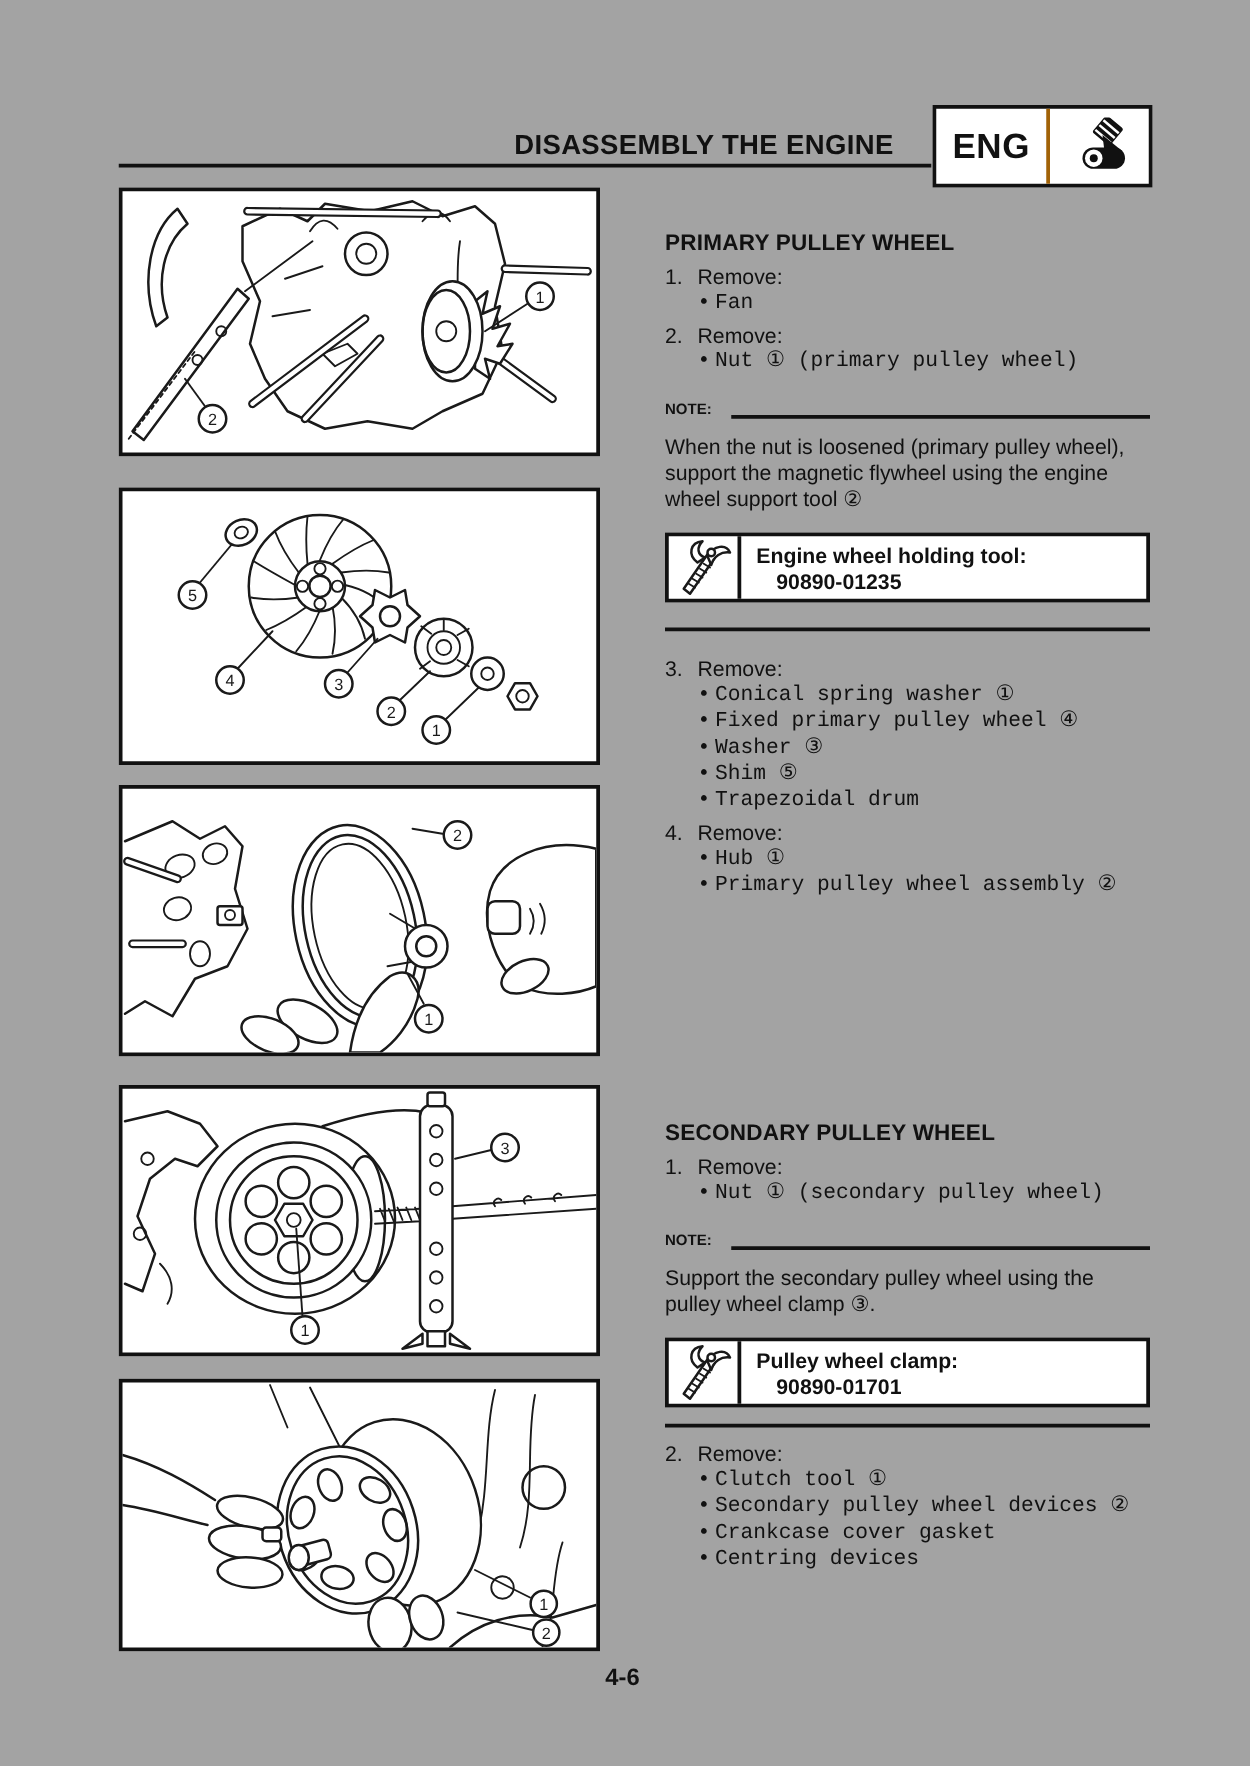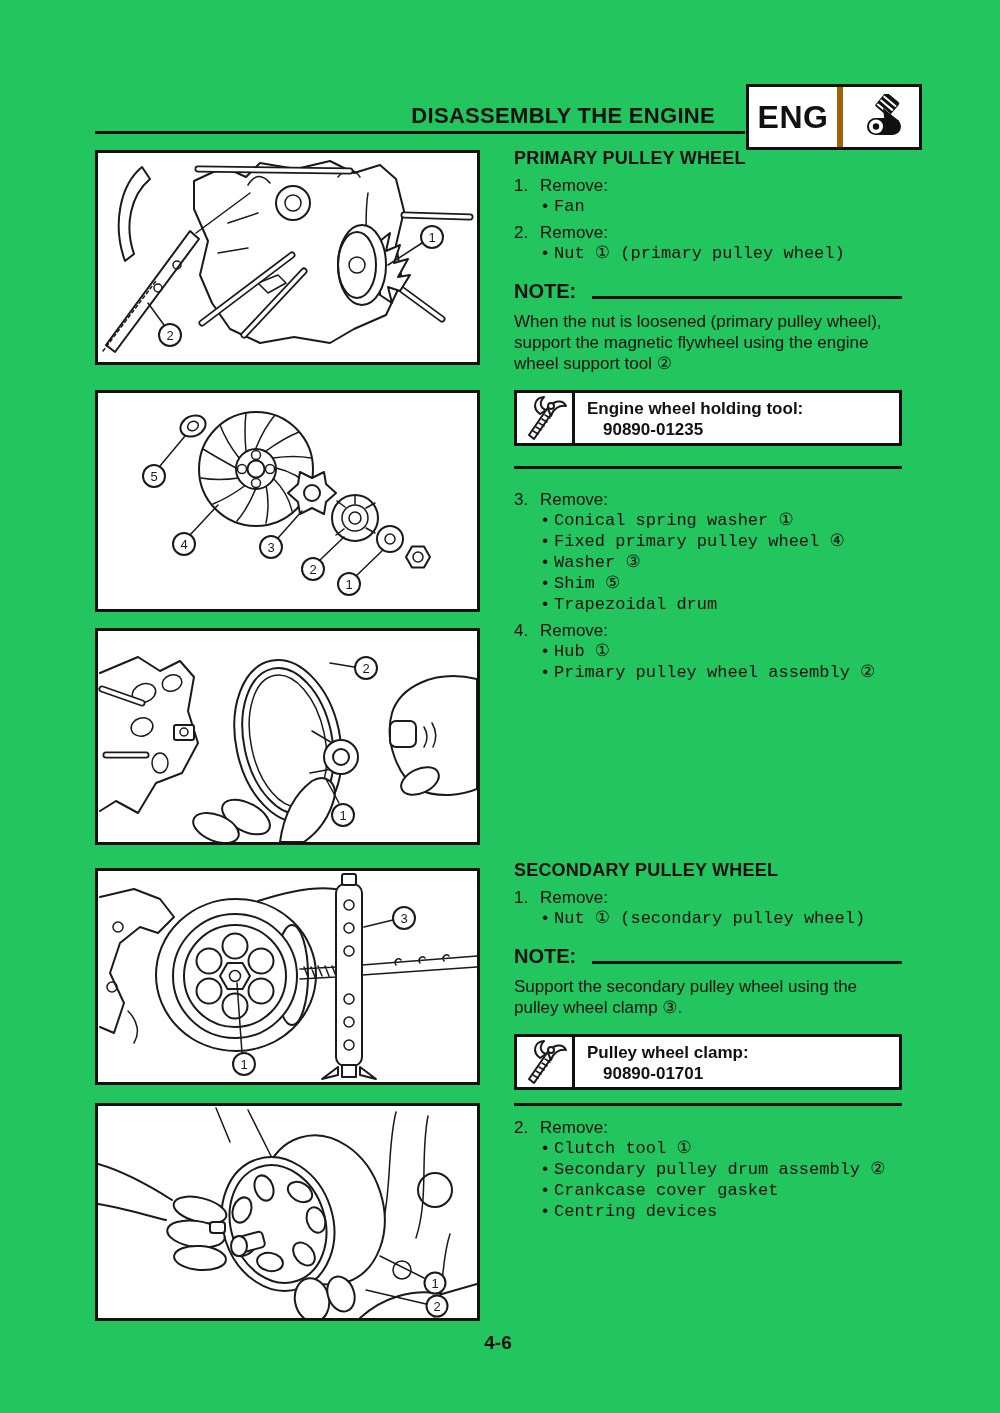--- a/index.html
+++ b/index.html
@@ -1,50 +1,50 @@
 <!DOCTYPE html>
 <html><head>
 <meta charset="utf-8">
 <style>
   html,body{margin:0;padding:0;background:#e8e8e8;}
-  .page{position:relative;width:1000px;height:1413px;background:#22c55e;margin:0 auto;
+  .page{position:relative;width:1000px;height:1413px;background:#a3a3a3;margin:0 auto;
         font-family:"Liberation Sans",sans-serif;color:#111;overflow:hidden;}
   
   .title{position:absolute;top:103px;left:95px;width:650px;box-sizing:border-box;
          text-align:right;padding-right:30px;font-weight:bold;font-size:22px;letter-spacing:.3px;}
   .title-rule{position:absolute;top:131px;left:95px;width:650px;height:3px;background:#111;}
   .eng-badge{position:absolute;top:84px;left:746px;width:170px;height:60px;border:3px solid #111;
              display:flex;background:#fff;box-sizing:content-box;}
   .eng-cell{width:88px;display:flex;align-items:center;justify-content:center;
-            font-weight:bold;font-size:32px;border-right:6px solid #a16207;letter-spacing:.5px;}
+            font-weight:bold;font-size:28px;border-right:3px solid #a16207;letter-spacing:.5px;}
   .icon-cell{flex:1;display:flex;align-items:center;justify-content:center;}
   
   .figure{position:absolute;left:95px;width:385px;border:3px solid #111;box-sizing:border-box;background:#fff;}
   #fig1{top:150px;height:215px;} #fig2{top:390px;height:222px;} #fig3{top:628px;height:217px;}
   #fig4{top:868px;height:217px;} #fig5{top:1103px;height:218px;}
   .figure svg{display:block;width:100%;height:100%;}
   .ln{fill:none;stroke:#1a1a1a;stroke-width:2;stroke-linecap:round;stroke-linejoin:round;}
   .ln15{fill:none;stroke:#1a1a1a;stroke-width:1.5;stroke-linecap:round;stroke-linejoin:round;}
   .fw{fill:#fff;stroke:#1a1a1a;stroke-width:2;stroke-linejoin:round;}
   .rod{stroke:#1a1a1a;stroke-width:7;stroke-linecap:round;fill:none;}
   .rodc{stroke:#fff;stroke-width:3.5;stroke-linecap:round;fill:none;}
   .co{fill:#fff;stroke:#1a1a1a;stroke-width:2;}
   .cot{font-family:"Liberation Sans",sans-serif;font-size:13px;fill:#1a1a1a;text-anchor:middle;}
   .blk{fill:#111;stroke:none;}
   
-  .col{position:absolute;left:514px;width:388px;font-size:17px;line-height:21px;}
+  .col{position:absolute;left:532px;width:388px;font-size:17px;line-height:21px;margin-top:36px;}
   #primary{top:148px;} #secondary{top:860px;}
   .sec-heading{font-size:18px;font-weight:bold;margin:0 0 6px 0;letter-spacing:.2px;}
   .step{margin-top:5px;}
   .step-num{display:inline-block;width:26px;}
   .bullets{margin:0;padding:0;list-style:none;}
   .bullets li{padding-left:40px;position:relative;font-family:Liberation Mono, monospace;}
   .bullets li::before{content:"\2022";position:absolute;left:26px;}
   .note-row{display:flex;align-items:flex-end;margin-top:17px;}
-  .note-label{font-weight:bold;font-size:20px;}
+  .note-label{font-weight:bold;font-size:12px;}
   .note-rule{flex:1;border-bottom:3px solid #111;margin-left:16px;margin-bottom:3px;}
   .note-text{margin-top:9px;width:386px;}
   .toolbox{margin-top:16px;border:3px solid #111;display:flex;height:56px;box-sizing:border-box;background:#fff;}
   .tool-icon-cell{width:55px;border-right:3px solid #111;display:flex;align-items:center;justify-content:center;}
   .tool-text{padding:5px 0 17px 12px;font-weight:bold;}
   .tool-number{padding-left:16px;}
   .section-rule{border-bottom:3px solid #111;margin-top:20px;}
   .section-rule.tight{margin-top:13px;}
   .steps-after{margin-top:20px;}
   .steps-after.tight{margin-top:11px;}
@@ -362,21 +362,21 @@
       </div>
     </div>
 
     <div class="section-rule tight"></div>
 
     <div class="steps-after tight">
       <div class="step">
         <span class="step-num">2.</span><span>Remove:</span>
         <ul class="bullets">
           <li><span>Clutch tool ①</span></li>
-          <li><span>Secondary pulley drum assembly ②</span></li>
+          <li><span>Secondary pulley wheel devices ②</span></li>
           <li><span>Crankcase cover gasket</span></li>
           <li><span>Centring devices</span></li>
         </ul>
       </div>
     </div>
   </section>
 
   <div class="footer-page">4-6</div>
 
 </div>

